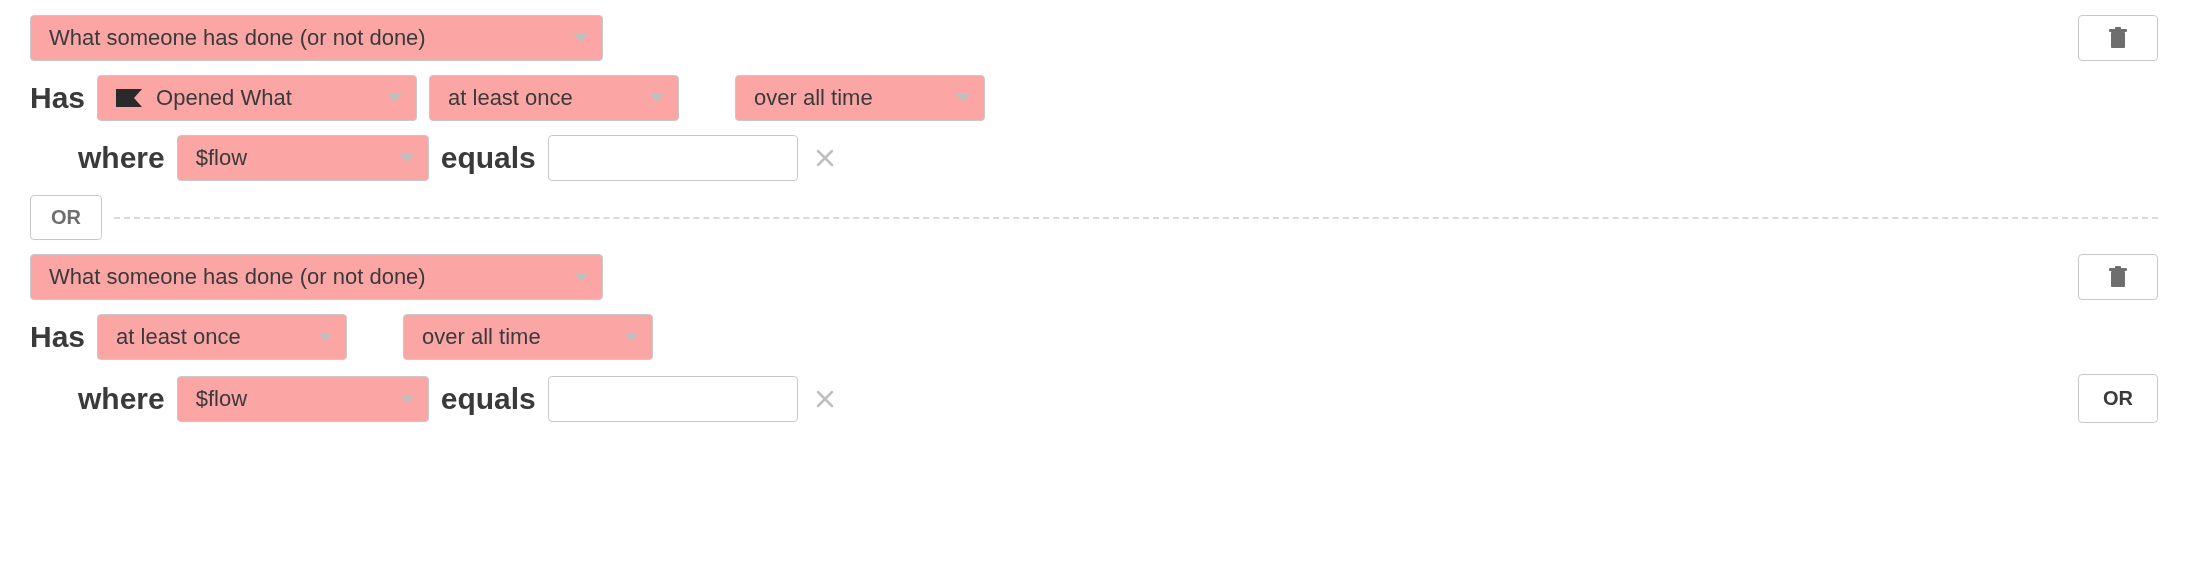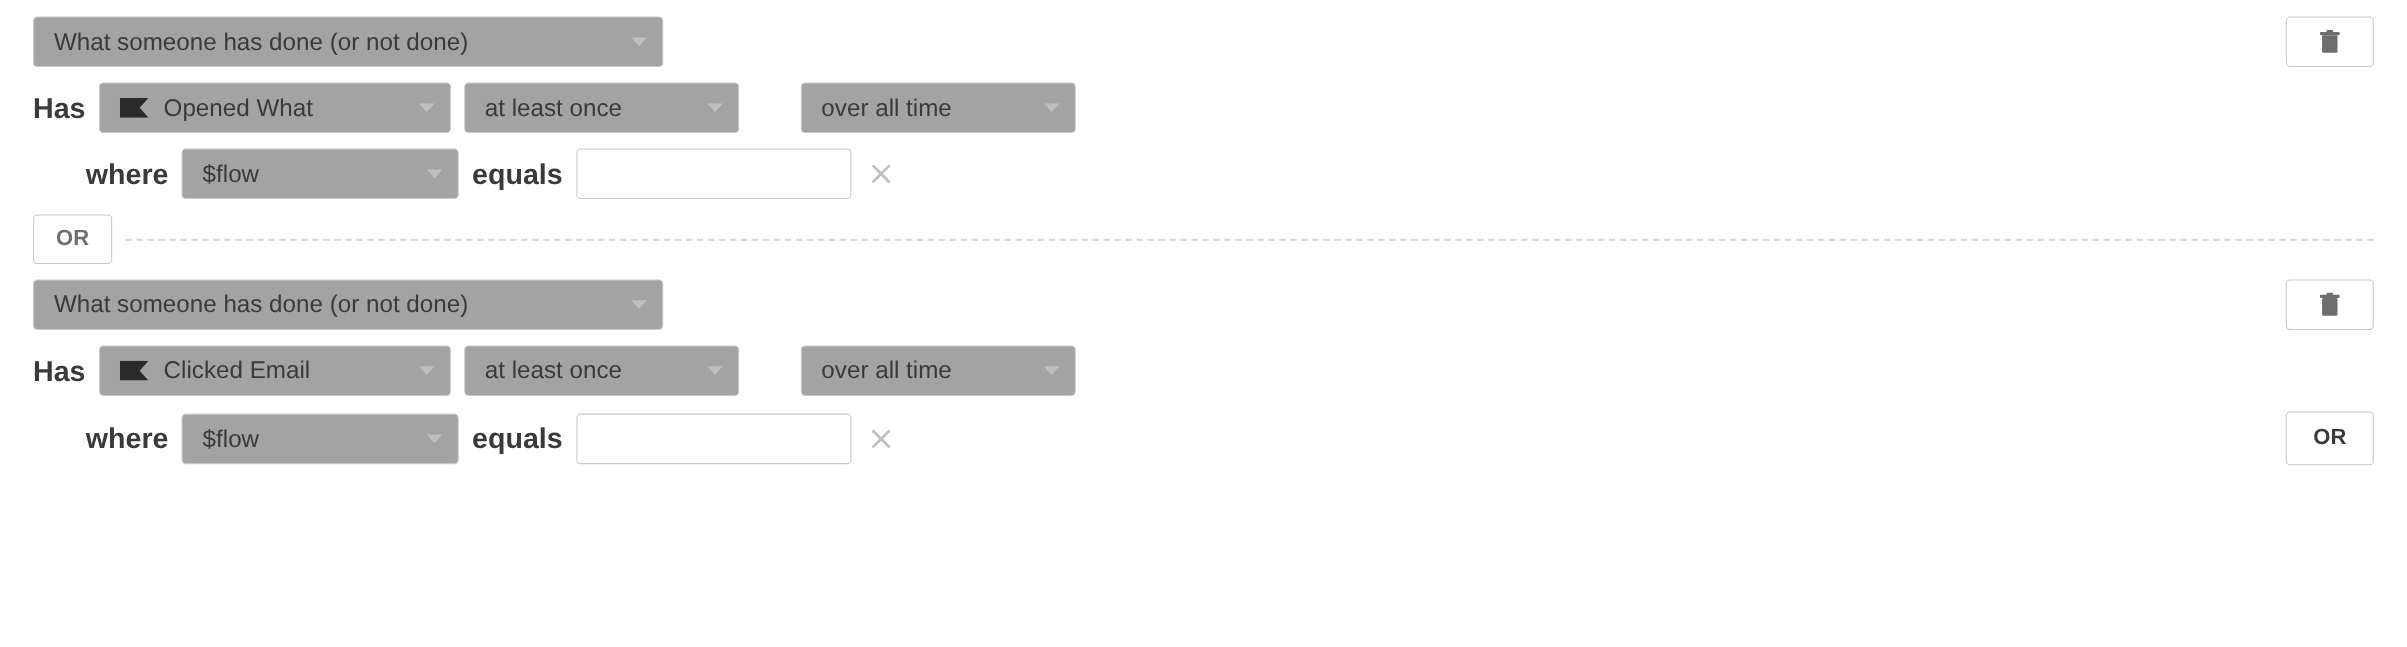--- a/index.html
+++ b/index.html
@@ -22,21 +22,21 @@
     justify-content: space-between;
     margin-bottom: 14px;
   }
   .select {
     position: relative;
     display: flex;
     align-items: center;
     height: 46px;
     border: 1px solid #c9c9c9;
     border-radius: 4px;
-    background: #a3a3a3;
+    background: #fca5a5;
     padding: 0 40px 0 18px;
     font-size: 22px;
     color: #3a3a3a;
     cursor: pointer;
     white-space: nowrap;
   }
   .select.wide {
     width: 573px;
   }
   .select.metric {
@@ -90,21 +90,21 @@
     gap: 12px;
     margin-bottom: 14px;
   }
   .row.indent {
     padding-left: 0;
   }
   .row.sub-indent {
     padding-left: 48px;
   }
   .label {
-    font-size: 26px;
+    font-size: 30px;
     font-weight: 600;
     color: #3a3a3a;
     white-space: nowrap;
   }
   .text-input {
     height: 46px;
     width: 250px;
     border: 1px solid #c9c9c9;
     border-radius: 4px;
     background: #ffffff;
@@ -240,29 +240,20 @@
           <rect x="3" y="5" width="14" height="16" rx="1" fill="#6e6e6e"></rect>
           <rect x="1" y="2" width="18" height="3" rx="1" fill="#6e6e6e"></rect>
           <rect x="7" y="0" width="6" height="3" rx="1" fill="#6e6e6e"></rect>
         </svg>
       </span>
     </div>
   </div>
 
   <div class="row indent">
     <span class="label">Has</span>
-    <div class="select metric">
-      <span class="flag-icon">
-        <svg width="26" height="18" viewBox="0 0 26 18">
-          <polygon points="0,0 26,0 18,9 26,18 0,18" fill="#2a2a2a"></polygon>
-        </svg>
-      </span>
-      <span>Clicked Email</span>
-      <span class="chevron"></span>
-    </div>
     <div class="select freq">
       <span>at least once</span>
       <span class="chevron"></span>
     </div>
     <div class="select time">
       <span>over all time</span>
       <span class="chevron"></span>
     </div>
   </div>
 

